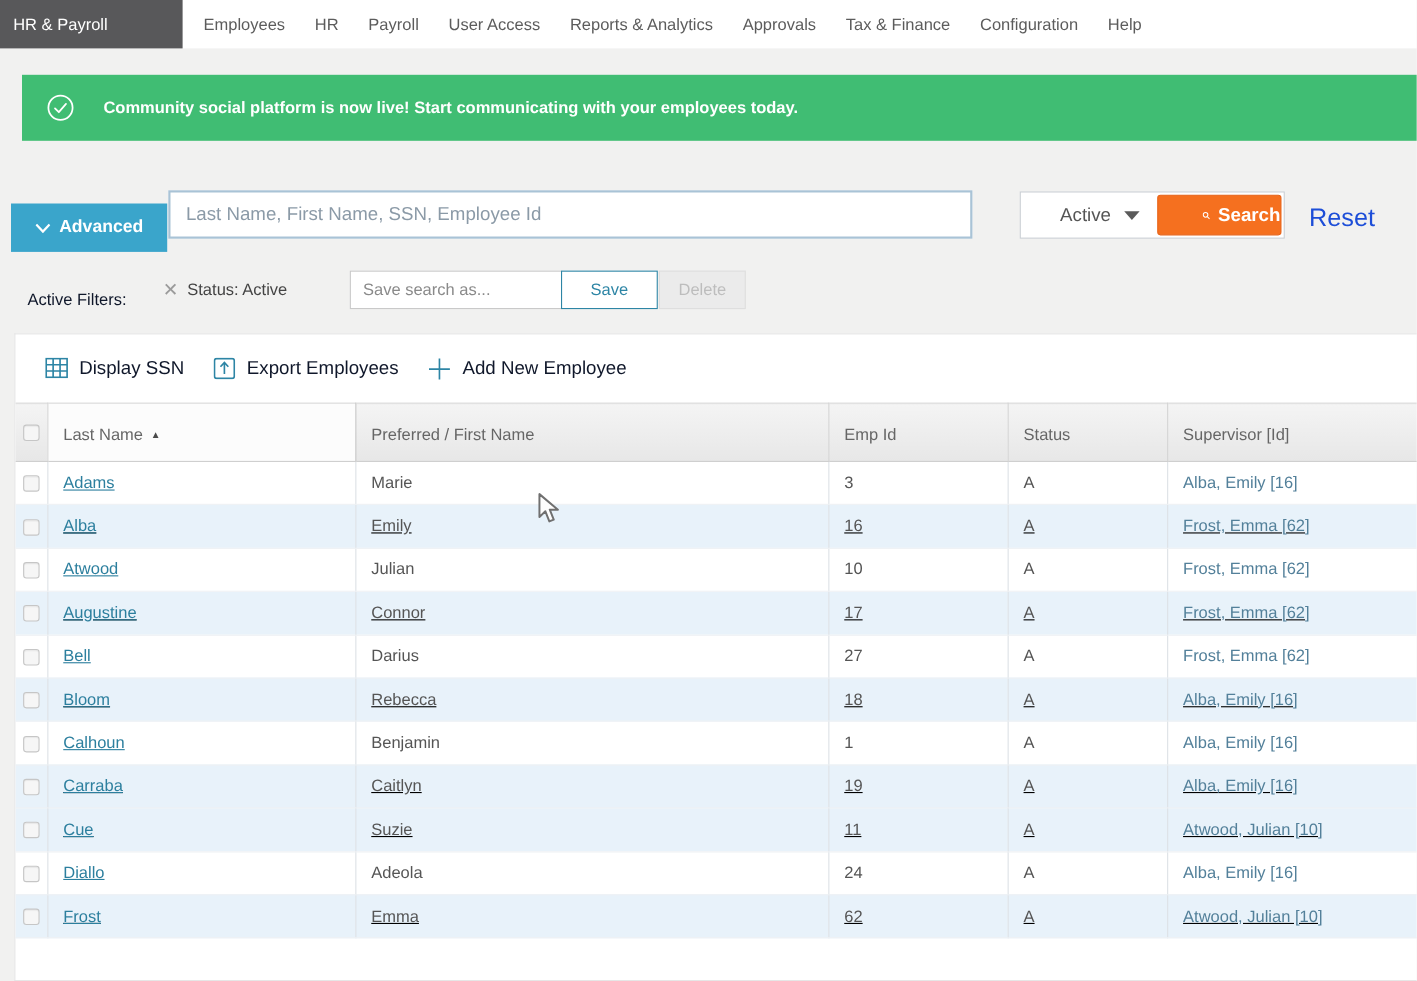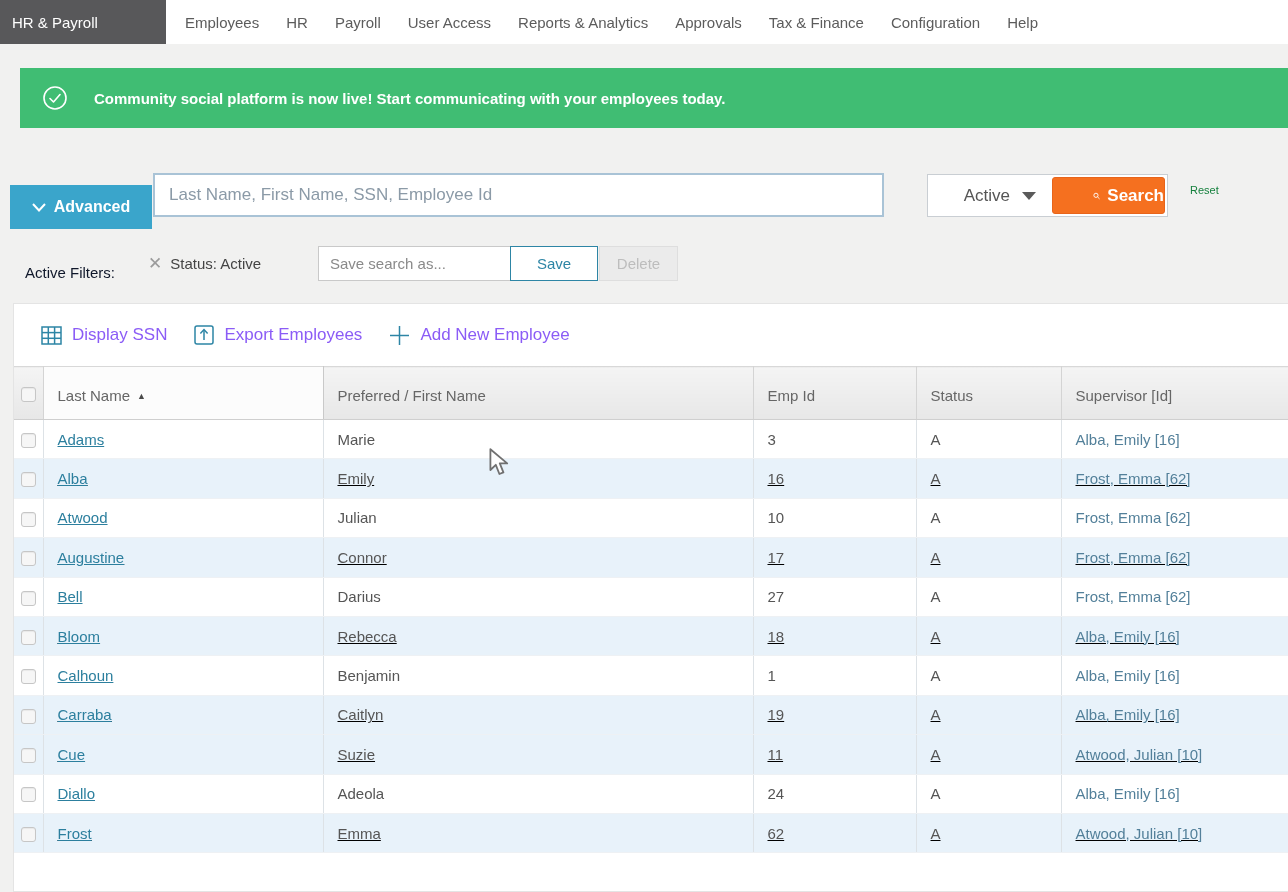--- a/index.html
+++ b/index.html
@@ -30,41 +30,41 @@
   .select-group { position:absolute; left:886px; top:174px; width:241px; height:43px;
                   border:1px solid #c9ced3; background:#fff; display:flex; align-items:center;margin-left:41px; }
   .status-select { flex:1; display:flex; align-items:center; justify-content:flex-end;
                    gap:12px; padding-right:16px; cursor:pointer; }
   .status-select .val { font-size:17px; color:#555; }
   .caret-down { width:0; height:0; border-left:7px solid transparent; border-right:7px solid transparent;
                 border-top:8px solid #5a5a5a; }
   .search-btn { width:113px; height:37px; margin-right:2px; background:#f5701f; border:1px solid #e8641a;
                 border-radius:3px; color:#fff; font-size:17px; font-weight:bold; display:flex;
                 align-items:center; justify-content:center; gap:7px; cursor:pointer; font-family:inherit;padding-left:40px; }
-  .reset-link { position:absolute; left:1190px; top:184px; color:#15803d; font-size:11px;
+  .reset-link { position:absolute; left:1190px; top:184px; color:#1d4ed8; font-size:23px;
                 cursor:pointer; text-decoration:none; }
 
   
   .filters-label { position:absolute; left:25px; top:264px; font-size:15px; color:#0f172a; }
   .filter-chip { position:absolute; left:148px; top:255px; display:flex; align-items:center; gap:8px; cursor:pointer; }
   .chip-x { color:#9b9b9b; font-size:17px; line-height:1; }
   .chip-text { color:#444; font-size:15px; }
   .save-input { position:absolute; left:318px; top:246px; width:193px; height:35px; border:1px solid #c9c9c9;
                 background:#fff; font-size:15px; color:#444; padding:0 11px; font-family:inherit; }
   .save-input::placeholder { color:#8a8a8a; opacity:1; }
   .save-btn { position:absolute; left:510px; top:246px; width:88px; height:35px; background:#fff;
               border:1px solid #2d85a5; color:#2d85a5; font-size:15px; cursor:pointer; font-family:inherit; }
   .delete-btn { position:absolute; left:599px; top:246px; width:79px; height:35px; background:#ebebeb;
                 border:1px solid #dedede; color:#bdbdbd; font-size:15px; font-family:inherit; }
 
   
   .card { position:absolute; left:13px; top:303px; width:1275px; height:589px; background:#fff;
           border:1px solid #e4e4e4; border-right:none; overflow:hidden; }
   .toolbar { height:62px; display:flex; align-items:center; padding-left:27px; gap:27px; }
-  .tool-btn { display:flex; align-items:center; gap:10px; color:#8b5cf6; font-size:17px;
+  .tool-btn { display:flex; gap:10px; color:#0f172a; font-size:17px;
               background:none; border:none; cursor:pointer; font-family:inherit; }
   .tool-btn svg { stroke:#2d85a5; }
 
   table { border-collapse:collapse; table-layout:fixed; width:1276px; }
   col.c1{width:29px;} col.c2{width:280px;} col.c3{width:430px;} col.c4{width:163px;} col.c5{width:145px;}
   thead th { height:53px; background:linear-gradient(#f4f4f4,#e7e7e7); border-top:1px solid #d8d8d8;
              border-bottom:1px solid #cfcfcf; border-right:1px solid #d4d4d4; font-weight:normal;
              font-size:15px; color:#666; text-align:left; padding:20px 0 0 14px; vertical-align:top; cursor:pointer; }
   thead th.th-check { padding:0; text-align:center; vertical-align:middle; }
   thead th.th-sorted { background:#fcfcfc; border-left:1px solid #c9c9c9; border-right:1px solid #c9c9c9; }

